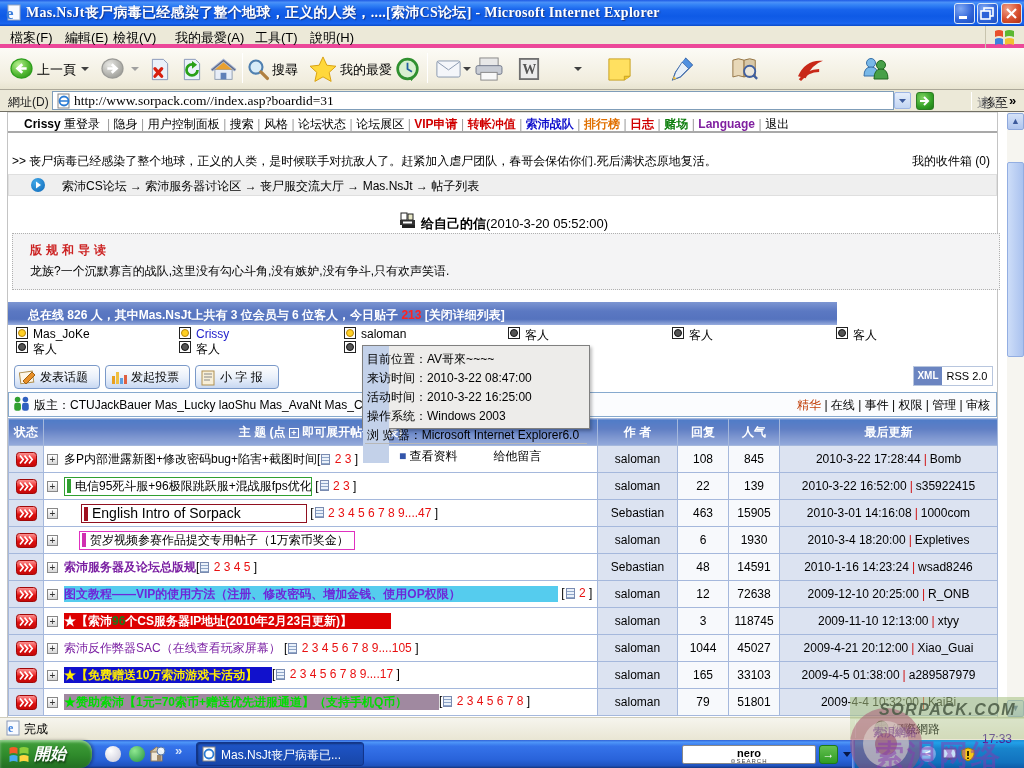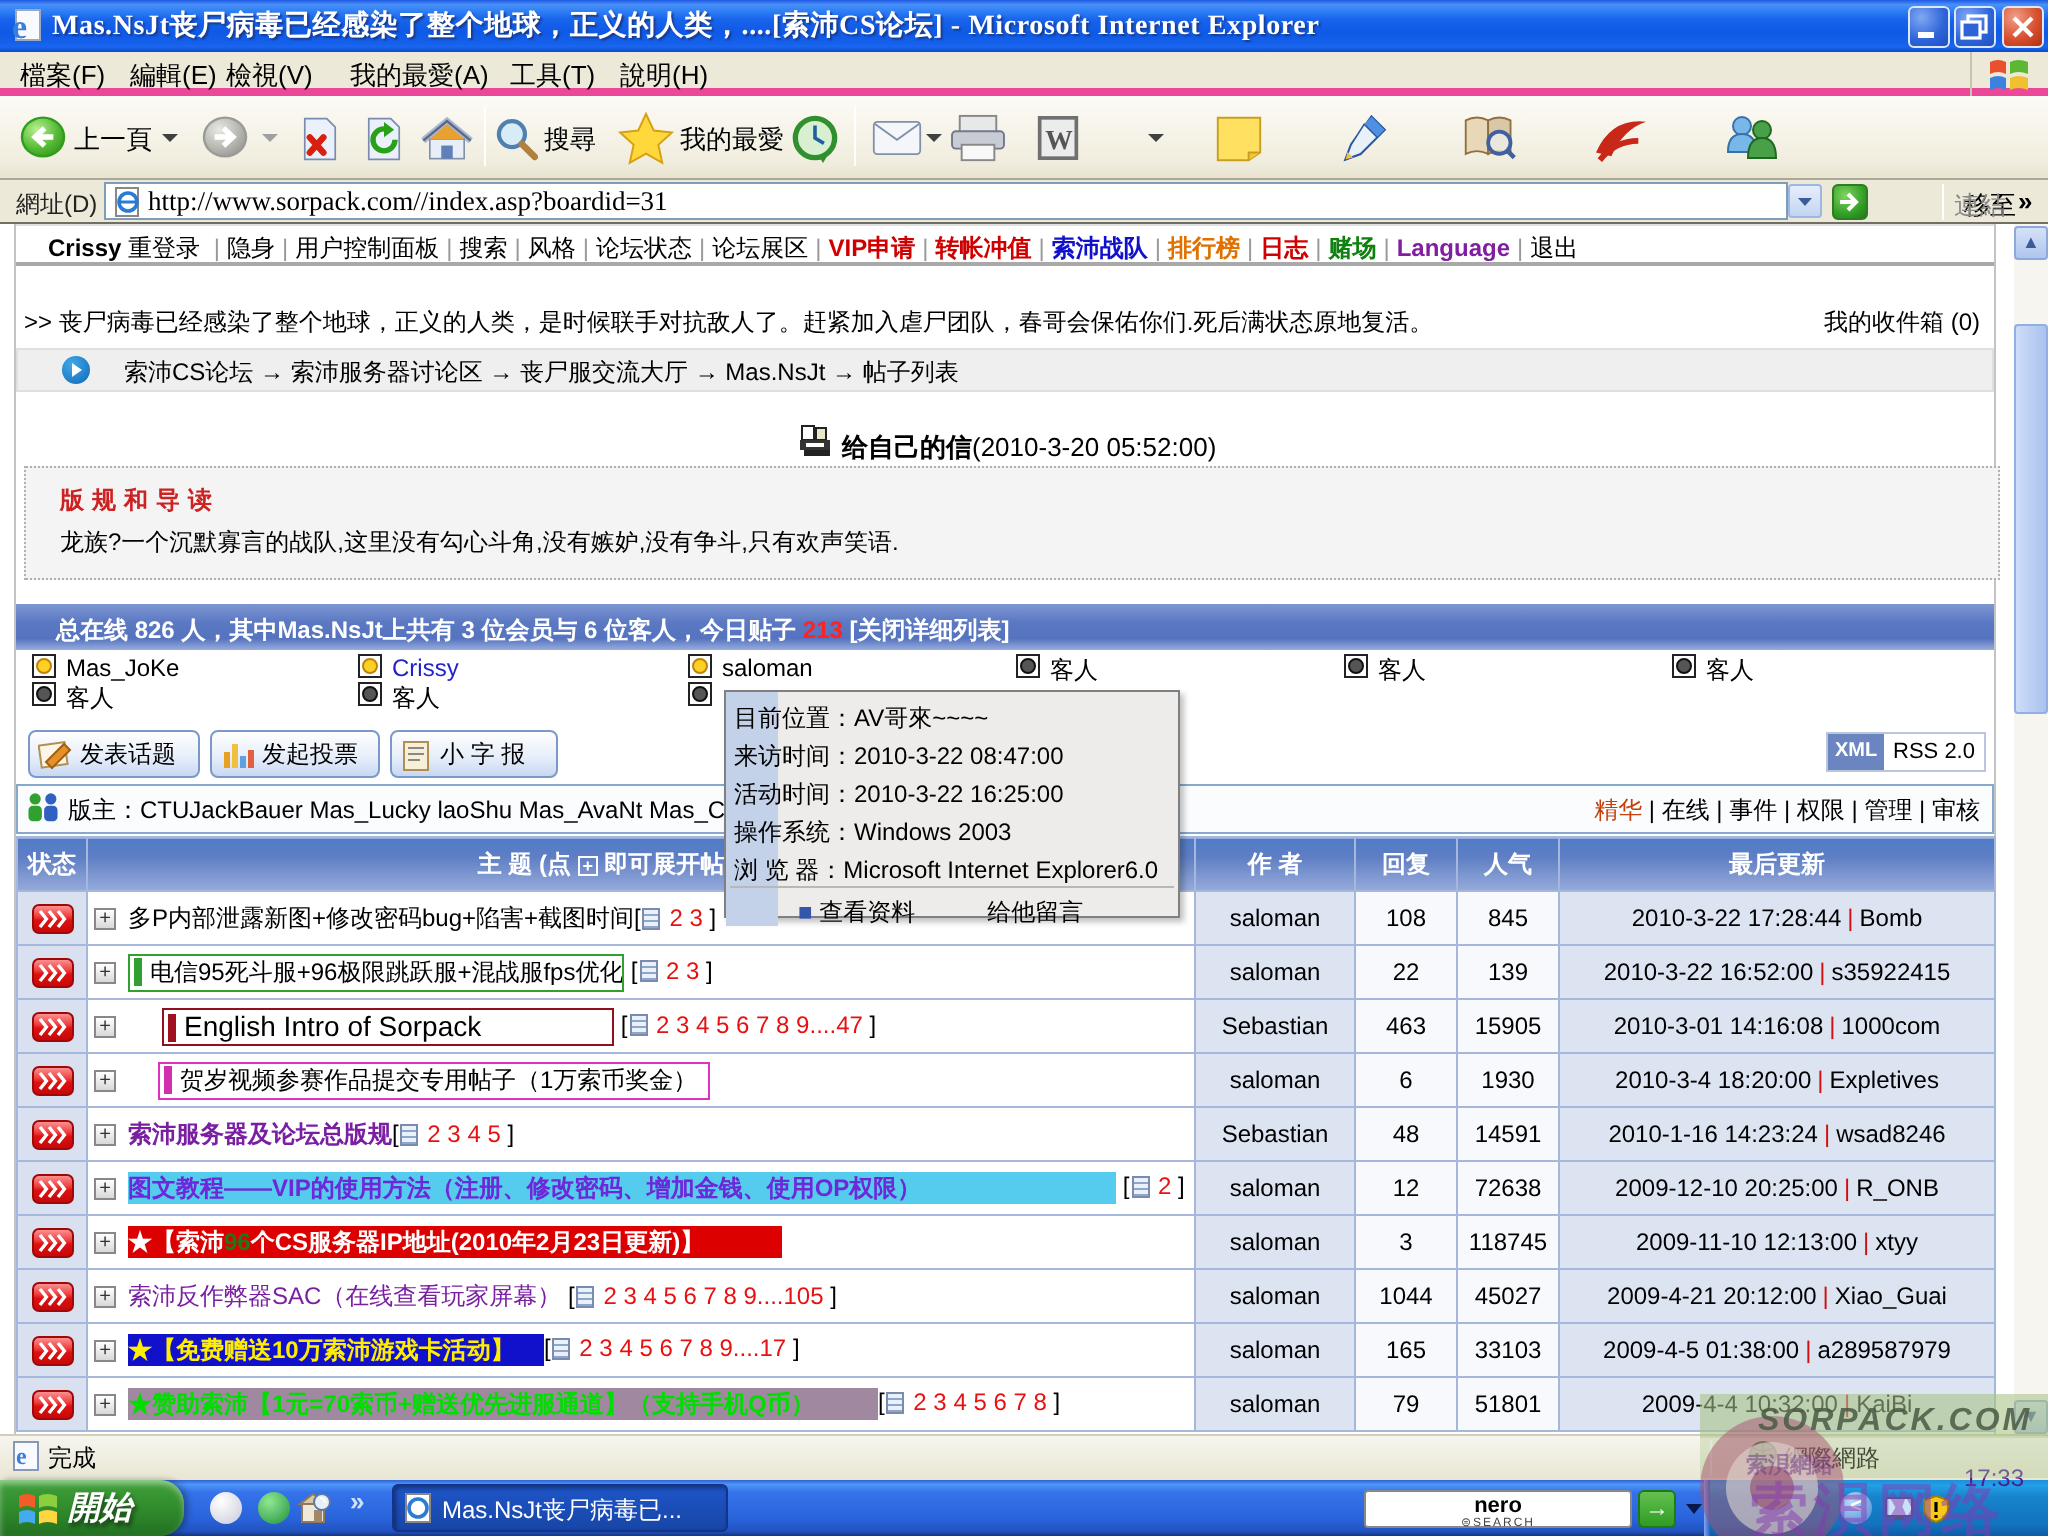--- a/index.html
+++ b/index.html
@@ -45,21 +45,21 @@
 .nsep{color:#999;padding:0 3.5px}
 #marquee{left:12px;top:153px;font-size:12px;color:#000;white-space:nowrap}
 #inbox{left:912px;top:153px;font-size:12px;color:#000}
 #crumb{left:8px;top:174px;width:989px;height:22px;background:#EFEFEF;border:1px solid #DFDFDF}
 #crumbicon{left:31px;top:178px;width:14px;height:14px;border-radius:50%;background:radial-gradient(circle at 35% 30%,#41A8E8,#0E68B8)}
 #crumbtext{left:62px;top:178px;font-size:12px;color:#000}
 #selfmail{left:421px;top:215px;width:300px;font-size:13px;color:#000}
 #rulebox{left:12px;top:233px;width:988px;height:57px;border:1px dotted #B0B0B0;background:#F4F4F5}
 #ruletitle{left:30px;top:242px;color:#CC2222;font-weight:bold;font-size:12px;letter-spacing:4px}
 #ruletext{left:30px;top:263px;color:#000;font-size:12px}
-#onlinebar{left:8px;top:302px;width:989px;height:23px;background:linear-gradient(180deg,#7D96D2 0%,#5B78C2 40%,#5573BE 75%,#98ADDE 100%);color:#fff;font-weight:bold;font-size:12px;padding:5px 0 0 20px}
+#onlinebar{left:8px;top:302px;width:829px;height:23px;background:linear-gradient(180deg,#7D96D2 0%,#5B78C2 40%,#5573BE 75%,#98ADDE 100%);color:#fff;font-weight:bold;font-size:12px;padding:5px 0 0 20px}
 #onlinebar .red{color:#FF2222}
 .mic{position:absolute;width:12px;height:12px;border:1px solid #222;background:#fff}
 .micY i{position:absolute;left:1px;top:1px;width:8px;height:8px;border-radius:50%;background:#FFD024;border:1px solid #B8860B}
 .micG i{position:absolute;left:1px;top:1px;width:8px;height:8px;border-radius:50%;background:#555;border:1px solid #111}
 .mtx{position:absolute;font-size:12px;color:#000}
 
 .xpbtn{position:absolute;top:365px;height:24px;background:linear-gradient(180deg,#FEFEFE,#E8EFFA 55%,#C8D8F2);border:1px solid #7A99C9;border-radius:4px;font-size:12px;color:#000;display:flex;align-items:center;padding:0 8px 0 4px}
 #xmlbox{left:913px;top:366px;width:80px;height:20px;border:1px solid #B8C6DE;background:#fff;display:flex}
 #xmlblue{width:28px;height:18px;background:#6B85C1;color:#fff;font-size:10px;font-weight:bold;text-align:center;line-height:18px}
 #rsstxt{flex:1;font-size:11px;color:#000;text-align:center;line-height:18px}
@@ -81,21 +81,21 @@
 .c-up{background:#DCE3F1;text-align:center}
 .plus{display:inline-block;width:11px;height:11px;border:1px solid #888;background:linear-gradient(180deg,#fff,#D8D8D8);color:#333;font-size:10px;line-height:9px;text-align:center;vertical-align:middle;margin:0 6px 0 3px}
 .doc{display:inline-block;width:9px;height:11px;border:1px solid #7A8BB0;background:linear-gradient(#EAF1FA 0 2px,#8FA6C8 2px 3px,#EAF1FA 3px 5px,#8FA6C8 5px 6px,#EAF1FA 6px 8px,#8FA6C8 8px 9px,#EAF1FA 9px);vertical-align:-2px;margin:0 1px}
 .pgs{color:#E81111}
 .bx{display:inline-block;box-sizing:border-box;height:19px;line-height:17px;padding:0 6px 0 2px;vertical-align:middle;overflow:hidden;white-space:nowrap}
 .hl{display:inline-block;box-sizing:border-box;height:16px;line-height:16px;vertical-align:middle;overflow:hidden;white-space:nowrap}
 .bar{display:inline-block;width:4px;height:14px;vertical-align:-3px;margin-right:4px}
 .datln{color:#000}
 .datsep{color:#D01010;padding:0 3px}
 
-#popup{left:362px;top:345px;width:228px;height:114px;background:#EDECEA;border:1px solid #808080;box-shadow:2px 2px 3px rgba(0,0,0,.25);font-size:12px;color:#000}
+#popup{left:362px;top:345px;width:228px;height:84px;background:#EDECEA;border:1px solid #808080;box-shadow:2px 2px 3px rgba(0,0,0,.25);font-size:12px;color:#000}
 #popstrip{position:absolute;left:0;top:0;width:26px;height:117px;background:#C3D1E9}
 #popup .pl{position:absolute;left:4px;white-space:nowrap}
 #popsep{position:absolute;left:2px;top:97px;width:222px;height:1px;background:#B8B8B8}
 
 #sbtrack{left:1007px;top:112px;width:17px;height:605px;background:#F6F5F0}
 .sbbtn{left:1007px;width:17px;height:17px;background:linear-gradient(180deg,#D5E2F7,#AFC5EE);border:1px solid #8EA8DC;border-radius:2px;color:#3C5A9C;text-align:center;font-size:9px;line-height:15px;font-weight:bold}
 #sbthumb{left:1007px;top:162px;width:17px;height:195px;background:linear-gradient(90deg,#CDDDF8,#AAC2EF);border:1px solid #93AEE2;border-radius:2px}
 
 #statusbar{left:0;top:717px;width:1024px;height:23px;background:linear-gradient(180deg,#F6F5EE,#E9E6D4);border-top:1px solid #D0CDBB}
 #stdone{left:24px;top:721px;font-size:12px;color:#000}

